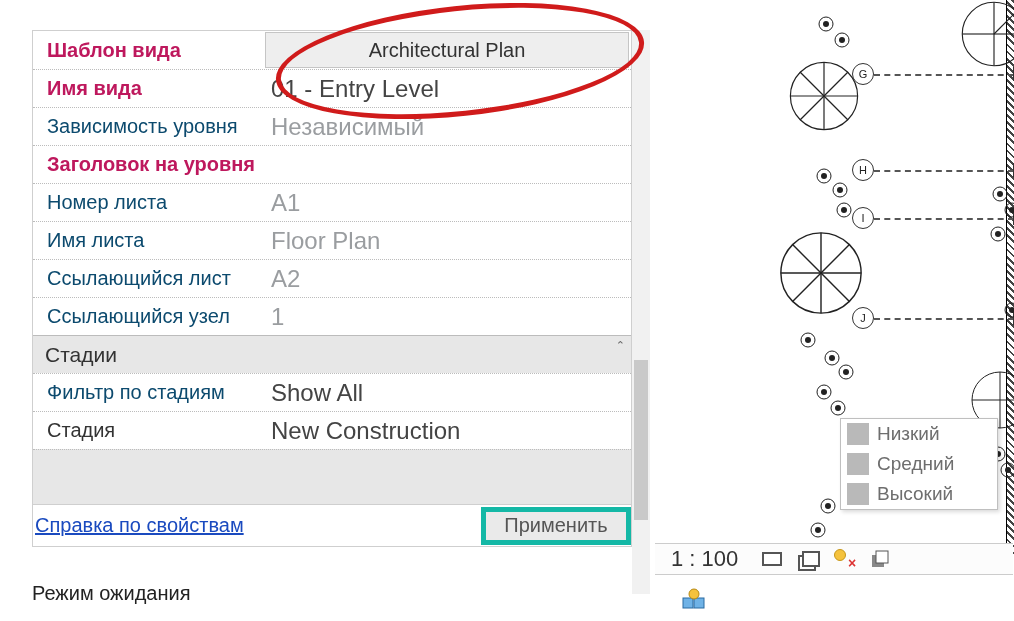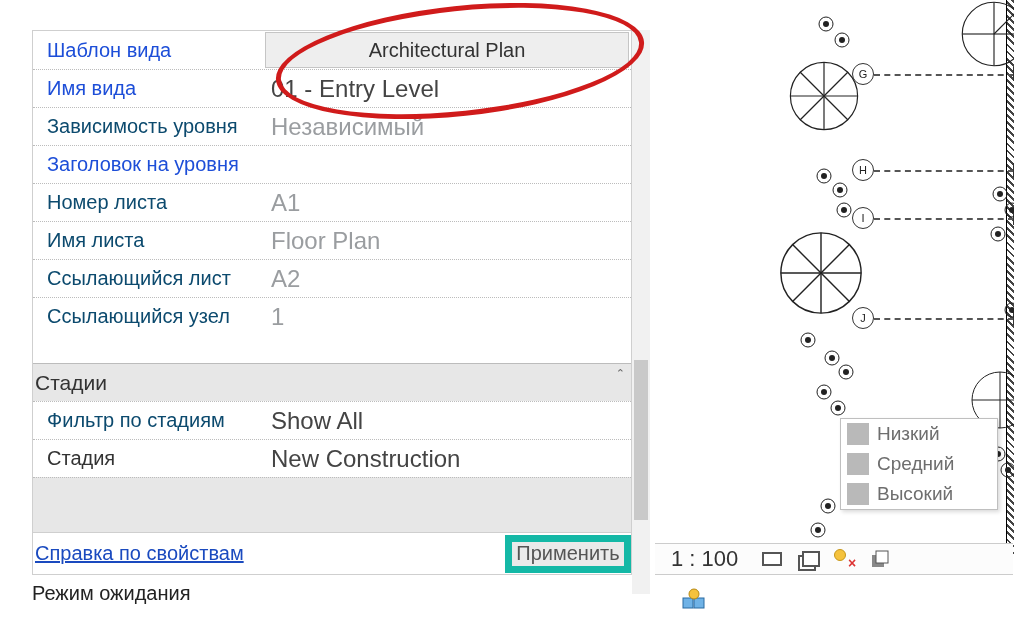--- a/index.html
+++ b/index.html
@@ -18,58 +18,57 @@
   .row {
     display:flex; height:38px; align-items:center;
     border-top:1px dotted #bcbcbc;
   }
   .row.first { border-top:none; }
   .cell-label {
     width:230px; padding-left:14px;
     font-size:20px; color:#333;
   }
   .cell-label.dim { color:#0c4a6e; }
-  .cell-label.strong { font-weight:400; color:#1d4ed8; }
+  .cell-label.strong { font-weight:700; color:#be185d; }
   .cell-value {
     flex:1; padding-left:8px;
     font-size:24px; color:#444;
   }
   .cell-value.dim { color:#9a9da0; }
   .btn-viewtemplate {
     flex:1; height:36px; margin:1px 2px;
     background:#eee; border:1px solid #c5c5c5;
     display:flex; align-items:center; justify-content:center;
     font-size:20px; color:#333; cursor:pointer;
   }
   .group-header {
     height:38px; display:flex; align-items:center;
     background:#e7e7e7; border-top:1px solid #bcbcbc;
-    padding-left:2px; font-size:21px; color:#333;
+    padding-left:12px; font-size:21px; color:#333;
     position:relative;
-    margin-top:28px;
   }
   .group-header .chev {
     position:absolute; right:6px; top:4px; font-size:11px; color:#666;
     line-height:1;
   }
   .spacer-grey {
     height:55px; background:#e7e7e7; border-top:1px dotted #bcbcbc;
   }
   .footer-row {
     display:flex; align-items:center; height:42px;
     border-top:1px solid #cfcfcf;
     gap:33px;
   }
   .help-link {
     color:#1a4abf; text-decoration:underline;
     font-size:20px; padding-left:2px; cursor:pointer;
   }
   .apply-btn {
-    margin-left:auto; width:126px; height:38px;
-    background:#eaeaea; border:7px solid #14b8a6;
+    margin-left:auto; width:150px; height:38px;
+    background:#eaeaea; border:5px solid #14b8a6;
     display:flex; align-items:center; justify-content:center;
     font-size:20px; color:#555; cursor:pointer;
   }
   .status-bar {
     position:absolute; left:32px; top:582px; font-size:20px; color:#222;
   }
 
   .scroll-col {
     position:absolute; left:632px; top:30px; width:18px; height:564px;
     background:#f1f1f1;

